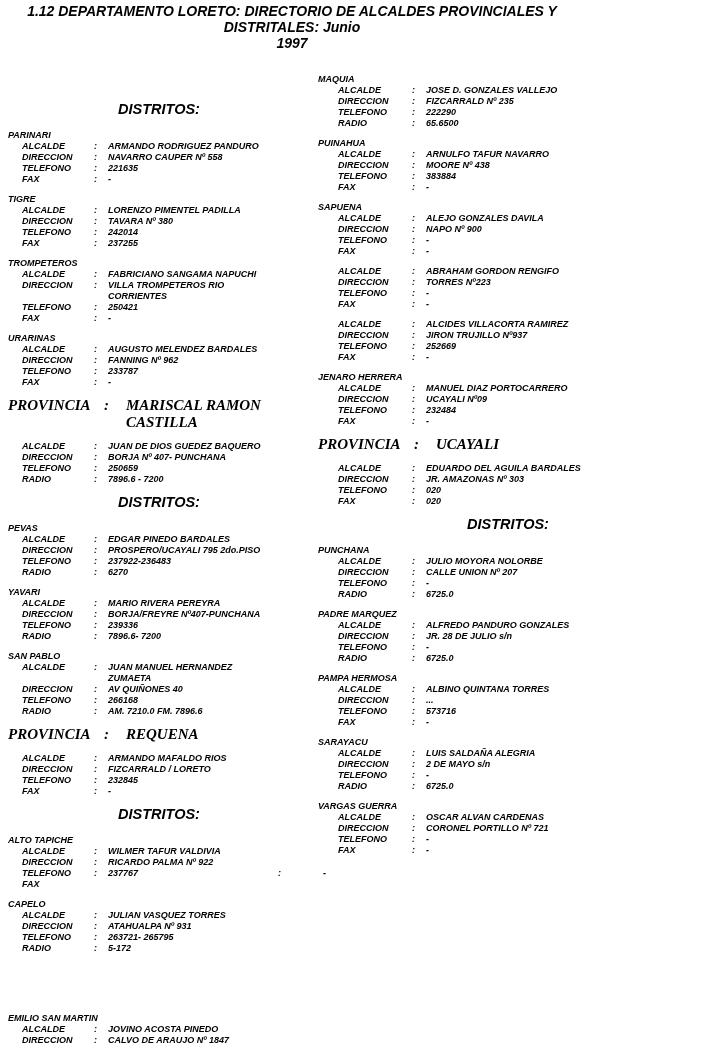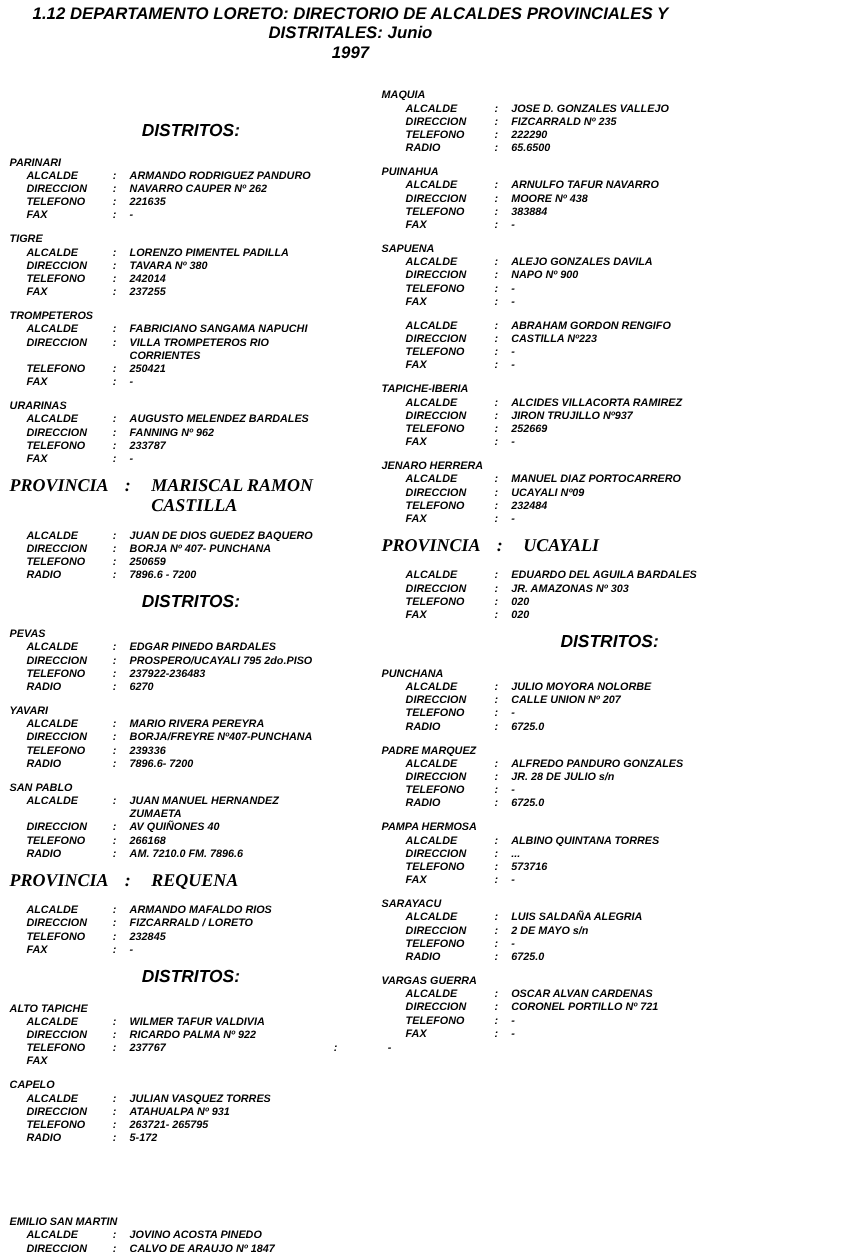--- a/index.html
+++ b/index.html
@@ -44,21 +44,21 @@
       <div class="entry entry-block">
         <div class="entry-name">PARINARI</div>
         <div class="field-row">
           <span class="f-label">ALCALDE</span>
           <span class="f-colon">:</span>
           <span class="f-value">ARMANDO RODRIGUEZ PANDURO</span>
         </div>
         <div class="field-row">
           <span class="f-label">DIRECCION</span>
           <span class="f-colon">:</span>
-          <span class="f-value">NAVARRO CAUPER Nº 262</span>
+          <span class="f-value">NAVARRO CAUPER Nº 558</span>
         </div>
         <div class="field-row">
           <span class="f-label">TELEFONO</span>
           <span class="f-colon">:</span>
           <span class="f-value">221635</span>
         </div>
         <div class="field-row">
           <span class="f-label">FAX</span>
           <span class="f-colon">:</span>
           <span class="f-value">-</span>
@@ -406,35 +406,34 @@
       </div>
       <div class="entry entry-block">
         <div class="field-row">
           <span class="f-label">ALCALDE</span>
           <span class="f-colon">:</span>
           <span class="f-value">ABRAHAM GORDON RENGIFO</span>
         </div>
         <div class="field-row">
           <span class="f-label">DIRECCION</span>
           <span class="f-colon">:</span>
-          <span class="f-value">CASTILLA Nº223</span>
-        </div>
-        <div class="field-row">
-          <span class="f-label">TELEFONO</span>
-          <span class="f-colon">:</span>
-          <span class="f-value">-</span>
-        </div>
-        <div class="field-row">
-          <span class="f-label">FAX</span>
-          <span class="f-colon">:</span>
-          <span class="f-value">-</span>
-        </div>
-      </div>
-      <div class="entry entry-block">
-        <div class="entry-name">TAPICHE-IBERIA</div>
+          <span class="f-value">TORRES Nº223</span>
+        </div>
+        <div class="field-row">
+          <span class="f-label">TELEFONO</span>
+          <span class="f-colon">:</span>
+          <span class="f-value">-</span>
+        </div>
+        <div class="field-row">
+          <span class="f-label">FAX</span>
+          <span class="f-colon">:</span>
+          <span class="f-value">-</span>
+        </div>
+      </div>
+      <div class="entry entry-block">
         <div class="field-row">
           <span class="f-label">ALCALDE</span>
           <span class="f-colon">:</span>
           <span class="f-value">ALCIDES VILLACORTA RAMIREZ</span>
         </div>
         <div class="field-row">
           <span class="f-label">DIRECCION</span>
           <span class="f-colon">:</span>
           <span class="f-value">JIRON TRUJILLO Nº937</span>
         </div>

